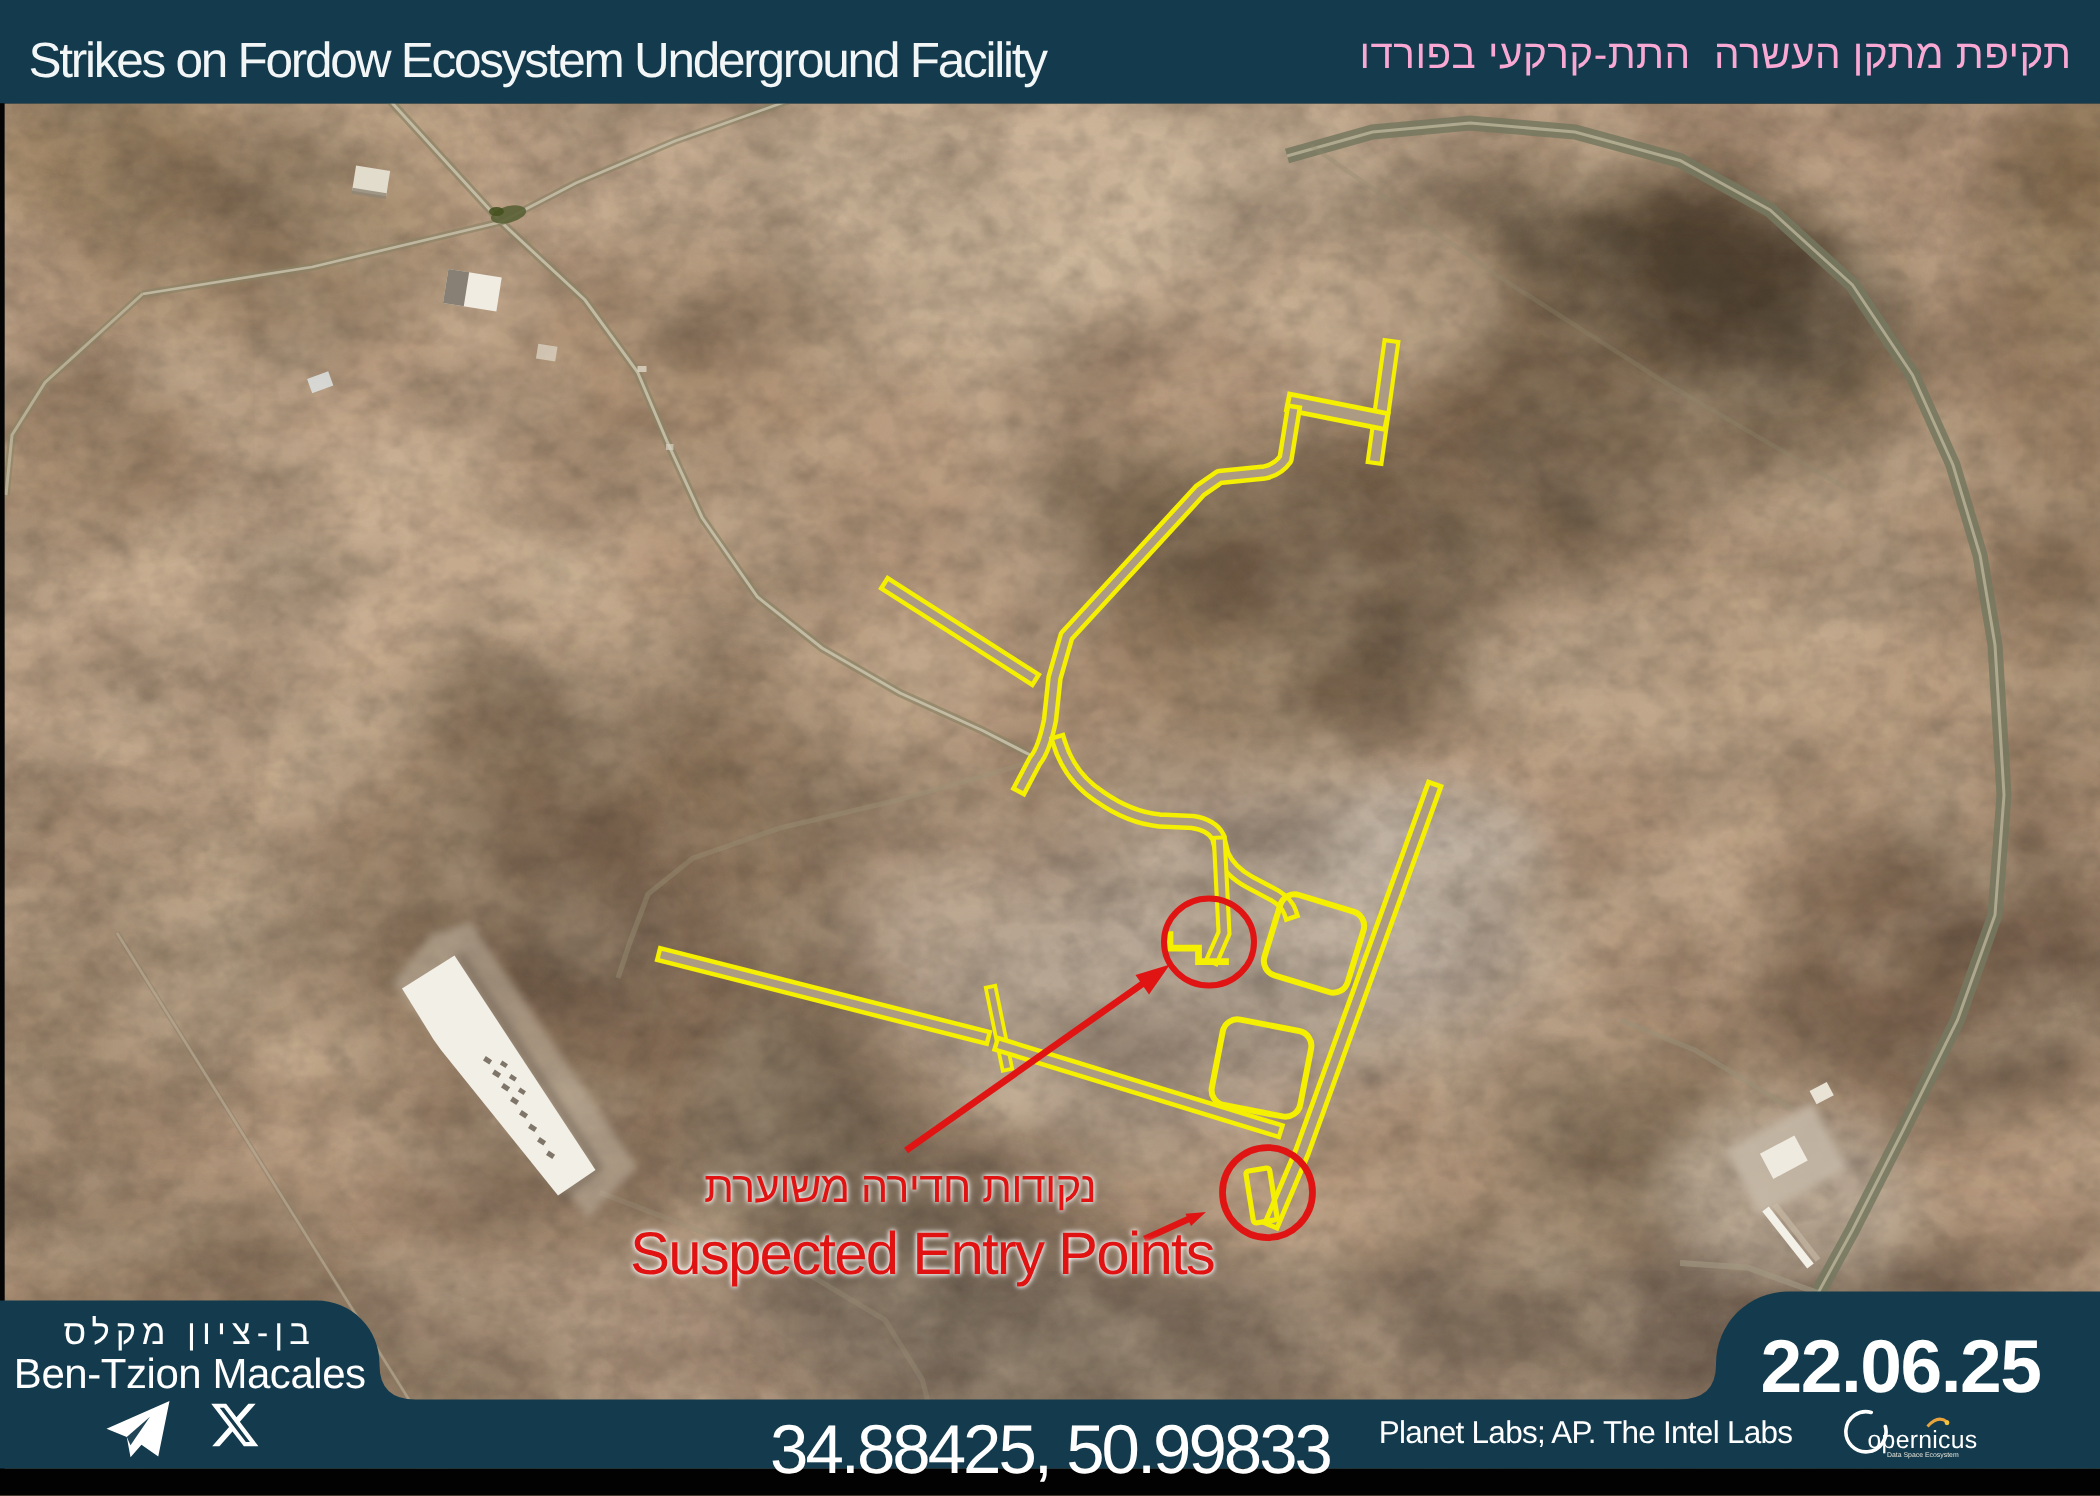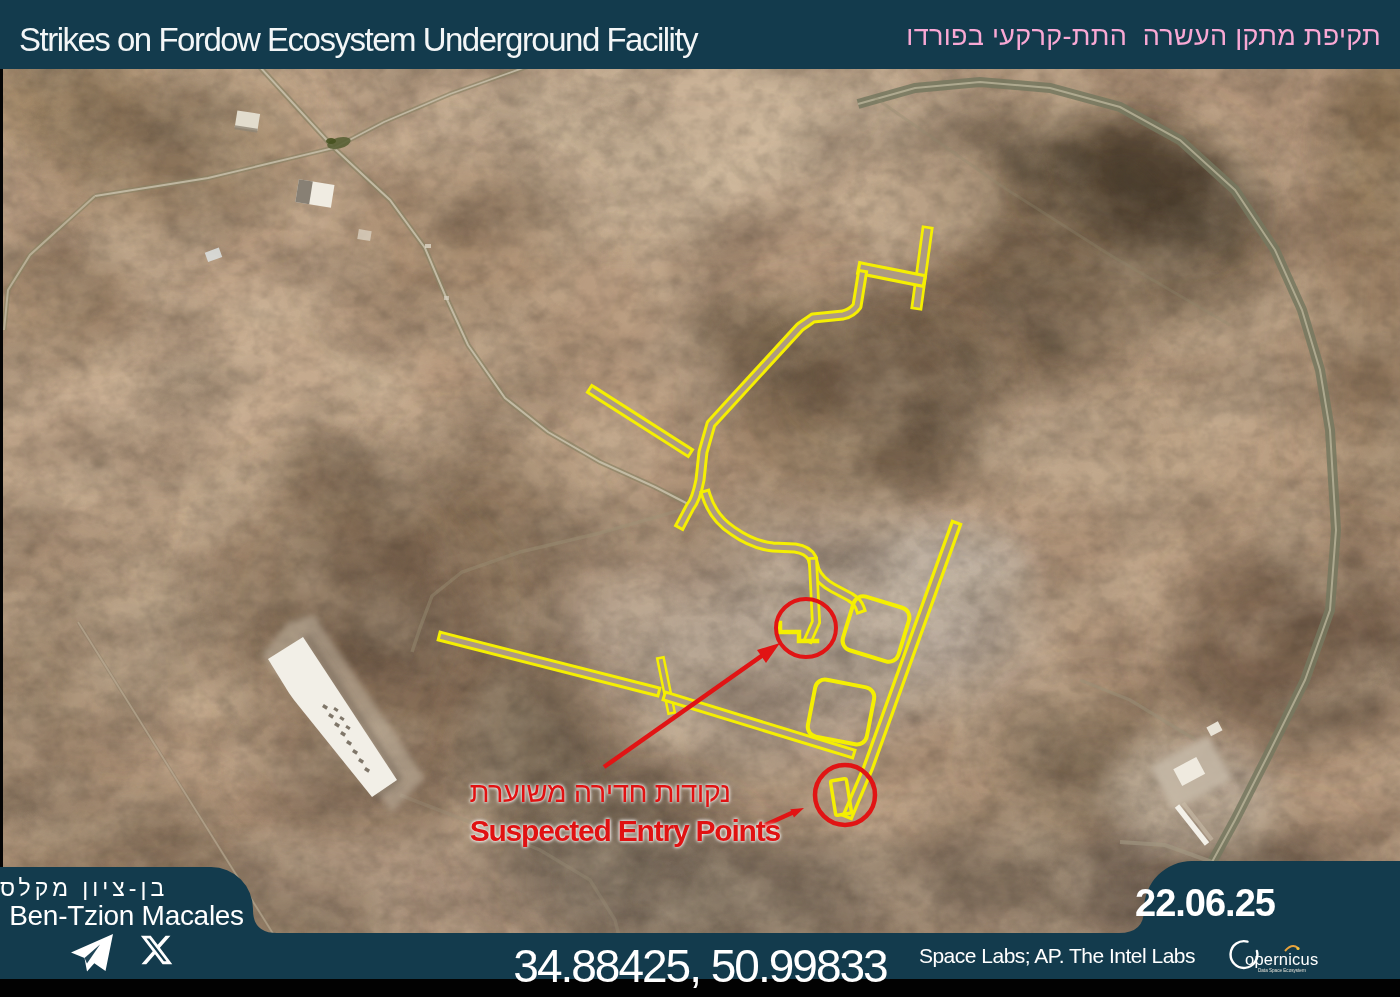--- a/index.html
+++ b/index.html
@@ -287,33 +287,33 @@
 
 <rect x="0" y="979" width="1400" height="18" fill="#020202"></rect>
 
 <path d="M0,867 H211 A42,42 0 0 1 253,909 V910 Q253,933 277,933 H1119 Q1144,933 1144,910 V909 A48,48 0 0 1 1192,861 H1400 V979 H0 Z" fill="#133b4d"></path>
 </svg>
 
 <div class="abs" style="left:19px;top:21px;font-size:33px;letter-spacing:-1.5px;color:#f3f6f7;white-space:nowrap">Strikes on Fordow Ecosystem Underground Facility</div>
 
 <div class="abs" style="right:19px;top:21px;font-size:27px;letter-spacing:0.3px;color:#f9a8d4;white-space:nowrap">תקיפת מתקן העשרה&nbsp;&nbsp;התת-קרקעי בפורדו</div>
 
-<div class="abs" style="left:0;top:875px;width:253px;font-size:23px;letter-spacing:4px;color:#fff;white-space:nowrap">בן-ציון מקלס</div>
+<div class="abs" style="left:0;top:875px;width:253px;text-align:center;font-size:23px;letter-spacing:4px;color:#fff;white-space:nowrap">בן-ציון מקלס</div>
 
 <div class="abs" style="left:0;top:900px;width:253px;text-align:center;font-size:28px;letter-spacing:-0.3px;color:#fff;white-space:nowrap">Ben-Tzion Macales</div>
 
 <div class="abs" style="left:450px;top:939px;width:500px;text-align:center;font-size:46px;letter-spacing:-2px;color:#fff;white-space:nowrap">34.88425, 50.99833</div>
 
-<div class="abs" style="left:907px;top:944px;width:300px;text-align:center;font-size:21px;letter-spacing:-0.5px;color:#fff;white-space:nowrap">Space Labs; AP. The Intel Labs</div>
-
-<div class="abs" style="left:1090px;top:882px;width:230px;text-align:center;font-size:38px;font-weight:bold;letter-spacing:-1px;color:#fff;white-space:nowrap">22.06.25</div>
+<div class="abs" style="left:907px;top:944px;width:300px;text-align:center;font-size:21px;letter-spacing:-0.5px;color:#fff;white-space:nowrap">Planet Labs; AP. The Intel Labs</div>
+
+<div class="abs" style="left:1152px;top:882px;width:230px;text-align:center;font-size:50px;font-weight:bold;letter-spacing:-1px;color:#fff;white-space:nowrap">22.06.25</div>
 
 <div class="abs" style="left:420px;top:776px;width:360px;text-align:center;font-size:29px;letter-spacing:-0.5px;font-weight:normal;color:#e01212;white-space:nowrap;text-shadow:0 0 3px #fff,0 0 4px #fff">נקודות חדירה משוערת</div>
 
-<div class="abs" style="left:420px;top:814px;width:360px;text-align:right;font-size:30px;letter-spacing:-1.2px;font-weight:bold;color:#e01212;white-space:nowrap;text-shadow:0 0 3px #fff,0 0 4px #fff">Suspected Entry Points</div>
+<div class="abs" style="left:420px;top:814px;width:360px;text-align:left;font-size:40px;letter-spacing:-1.2px;font-weight:normal;color:#e01212;white-space:nowrap;text-shadow:0 0 3px #fff,0 0 4px #fff">Suspected Entry Points</div>
 
 <svg class="abs" style="left:69px;top:932px" width="45" height="40" viewBox="0 0 45 40">
 <path d="M44,2 L2,20.5 L15.5,26 L18,39.5 L25.3,31.2 L36.5,39 Z" fill="#fff"></path>
 <path d="M15.5,26 L31,12.5 L18,31.5 Z" fill="#133b4d" opacity="0.95"></path>
 </svg>
 
 <svg class="abs" style="left:139px;top:931px" width="35" height="38" viewBox="0 0 24 24">
 <path d="M18.244 2.25h3.308l-7.227 8.26 8.502 11.24H16.17l-5.214-6.817L4.99 21.75H1.68l7.73-8.835L1.254 2.25H8.08l4.713 6.231zm-1.161 17.52h1.833L7.084 4.126H5.117z" fill="#fff"></path>
 </svg>
 

